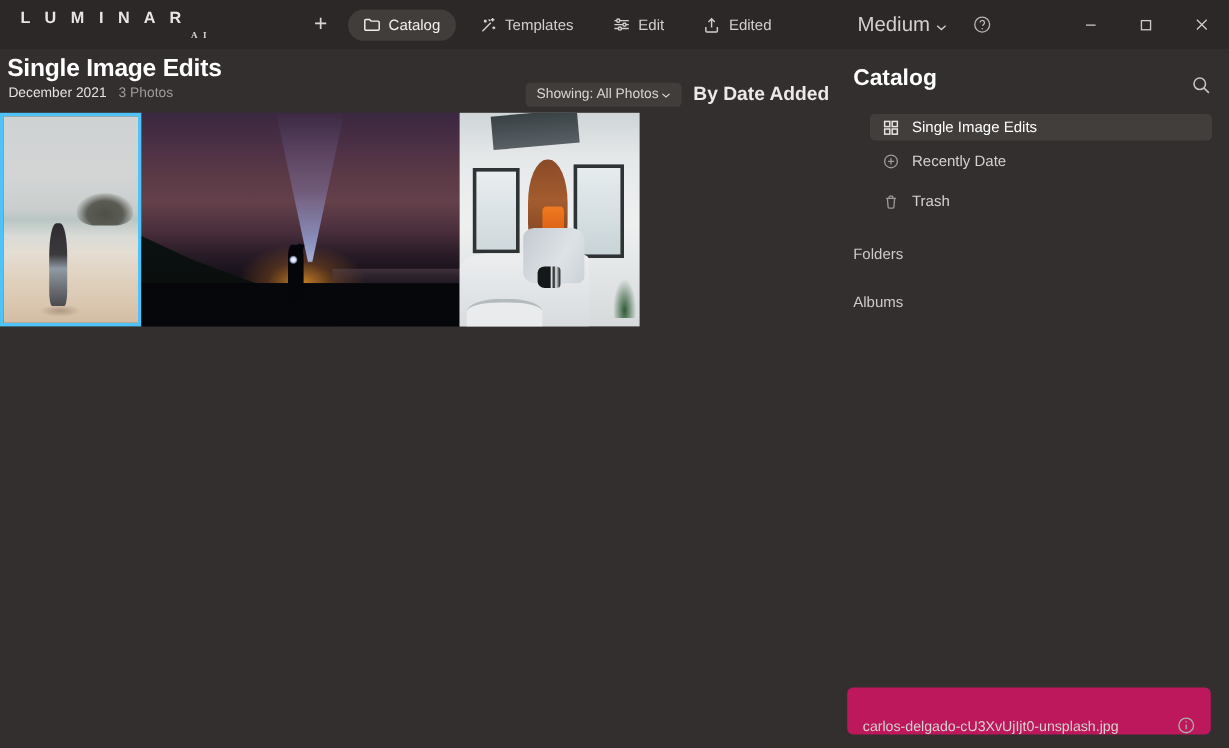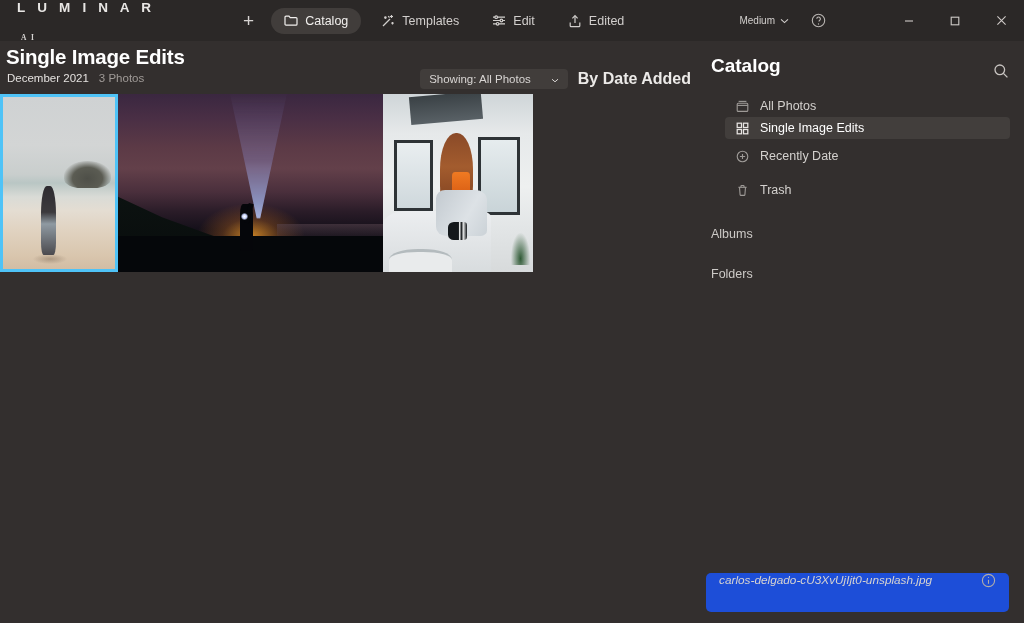--- a/index.html
+++ b/index.html
@@ -14,60 +14,60 @@
   
   .toolbar {
     position: absolute; top: 0; left: 0; width: 1024px; height: 41px;
     background: #2b2827;
     display: flex; align-items: center;
   }
   .brand {
     margin-left: 17px;
     color: #e8e6e4; font-size: 13.5px; font-weight: 600;
     letter-spacing: 4.2px; white-space: nowrap;
-    display: flex; align-items: flex-start; flex-direction: column;
+    display: flex; align-items: flex-start;
   }
   .brand-sup { font-size: 7.5px; letter-spacing: 1.6px; margin-left: 4px; margin-top: 18px; color: #d8d5d3; font-family: Liberation Serif, serif; }
   .tb-center { display: flex; align-items: center; margin-left: 78px; }
   .tb-add {
     color: #d7d4d2; font-size: 19px; line-height: 1;
     padding: 4px 10px; cursor: default; font-weight: 300;
   }
   .tb-item {
     display: flex; align-items: center; gap: 7px;
     color: #d2cfcd; font-size: 12.5px;
     padding: 6px 13px; border-radius: 14px; margin-left: 7px;
     white-space: nowrap;
   }
   .tb-item.active { background: #413d3b; color: #f2f0ee; }
   .tb-item svg { display: block; }
   .tb-right { position: absolute; right: 0; top: 0; height: 41px; display: flex; align-items: center; }
   .zoom-sel {
     display: flex; align-items: center; gap: 5px;
-    color: #d2cfcd; font-size: 10px; margin-right: 22px;
+    color: #d2cfcd; font-size: 17px; margin-right: 22px;
   }
   .help-ico { margin-right: 60px; color: #b9b5b2; display: flex; }
   .wctl {
     width: 46px; height: 41px; display: flex; align-items: center; justify-content: center;
     color: #cfcbc8;
   }
   .wctl.close-btn { margin-right: 0; }
 
   
   .header { position: absolute; top: 41px; left: 0; width: 703px; height: 53px; }
   .hdr-title {
     position: absolute; left: 6px; top: 4px;
     color: #ffffff; font-size: 20.5px; font-weight: bold; letter-spacing: -0.2px;
   }
   .hdr-sub { position: absolute; left: 7px; top: 31px; display: flex; align-items: baseline; gap: 10px; }
   .hdr-date { color: #e4e1df; font-size: 11.5px; }
   .hdr-count { color: #a09b98; font-size: 11.5px; }
   .hdr-right { position: absolute; right: 12px; top: 28px; display: flex; align-items: center; gap: 10px; }
   .showing-pill {
-    display: flex; align-items: center; gap: 20px;
+    display: flex; align-items: center; gap: 2px;
     background: #413d3b; color: #d8d5d3; font-size: 11.5px;
     padding: 4px 9px; border-radius: 4px; white-space: nowrap;
   }
   .sort-label { color: #eceae8; font-size: 16px; font-weight: bold; white-space: nowrap; }
 
   
   .grid { position: absolute; top: 94px; left: 0; display: flex; }
   .thumb { position: relative; height: 178px; }
   .thumb.selected { border: 3px solid #4fc3f7; }
   .thumb-img { width: 100%; height: 100%; display: block; position: relative; overflow: hidden; }
@@ -170,21 +170,21 @@
   .nav-spacer { height: 6px; }
   .nav-item.active { background: #423e3c; color: #ffffff; }
   .nav-item.disabled { color: #6e6a67; }
   .nav-item .nav-ico { width: 15px; display: flex; align-items: center; justify-content: center; color: #9e9a97; }
   .nav-item.active .nav-ico { color: #e8e5e3; }
   .nav-item.disabled .nav-ico { color: #5d5a57; }
   .section-head { margin: 26px 0 0 8px; color: #cdcac7; font-size: 12.5px; }
 
   .filebar {
     position: absolute; left: 706px; bottom: 11px; width: 303px; height: 39px;
-    background: #1d4ed8; border-radius: 5px; display: flex; align-items: flex-start; font-style: italic;
+    background: #be185d; border-radius: 5px; display: flex; align-items: flex-end;
   }
   .filebar-name { margin-left: 13px; color: #d6d3d0; font-size: 11.8px; white-space: nowrap; }
   .filebar-info { margin-left: auto; margin-right: 13px; color: #b0acaa; display: flex; }
 </style>
 </head>
 <body>
 
 <div id="app">
 
   <div class="toolbar">
@@ -338,30 +338,20 @@
     <div class="panel-title">Catalog</div>
     <div class="panel-search">
       <svg width="16" height="16" viewBox="0 0 16 16" fill="none" stroke="currentColor" stroke-width="1.3">
         <circle cx="6.8" cy="6.8" r="4.8"></circle>
           <path d="M10.4 10.4L14.4 14.4"></path>
       </svg>
     </div>
 
     <div class="nav-list">
 
-      <div class="nav-item">
-        <span class="nav-ico">
-          <svg width="13" height="13" viewBox="0 0 13 13" fill="none" stroke="currentColor" stroke-width="1.1">
-            <rect x="1.2" y="3.2" width="10.6" height="8.2" rx="1"></rect>
-              <path d="M2.6 1.4h7.8"></path>
-              <path d="M1.2 5.4h10.6"></path>
-          </svg>
-        </span>
-        <span>All Photos</span>
-      </div>
 
       <div class="nav-item active">
         <span class="nav-ico">
           <svg width="13" height="13" viewBox="0 0 13 13" fill="none" stroke="currentColor" stroke-width="1.25">
             <rect x="1.2" y="1.2" width="4.3" height="4.3"></rect>
               <rect x="7.5" y="1.2" width="4.3" height="4.3"></rect>
             <rect x="1.2" y="7.5" width="4.3" height="4.3"></rect>
               <rect x="7.5" y="7.5" width="4.3" height="4.3"></rect>
           </svg>
         </span>
@@ -389,22 +379,22 @@
         <span class="nav-ico">
           <svg width="13" height="13" viewBox="0 0 13 13" fill="none" stroke="currentColor" stroke-width="1.1">
             <path d="M2.4 3.3h8.2"></path>
               <path d="M3.5 3.3l.6 7.4a.8.8 0 00.8.7h3.2a.8.8 0 00.8-.7l.6-7.4"></path>
             <path d="M5 3.3V2.1a.6.6 0 01.6-.6h1.8a.6.6 0 01.6.6v1.2"></path>
           </svg>
         </span>
         <span>Trash</span>
       </div>
 
+      <div class="section-head">Folders</div>
       <div class="section-head">Albums</div>
-      <div class="section-head">Folders</div>
     </div>
   </div>
 
   <div class="filebar">
     <span class="filebar-name">carlos-delgado-cU3XvUjIjt0-unsplash.jpg</span>
     <span class="filebar-info">
       <svg width="15" height="15" viewBox="0 0 15 15" fill="none" stroke="currentColor" stroke-width="1.1">
         <circle cx="7.5" cy="7.5" r="6.1"></circle>
           <path d="M7.5 6.8v4"></path>
         <circle cx="7.5" cy="4.4" r="0.6" fill="currentColor" stroke="none"></circle>

